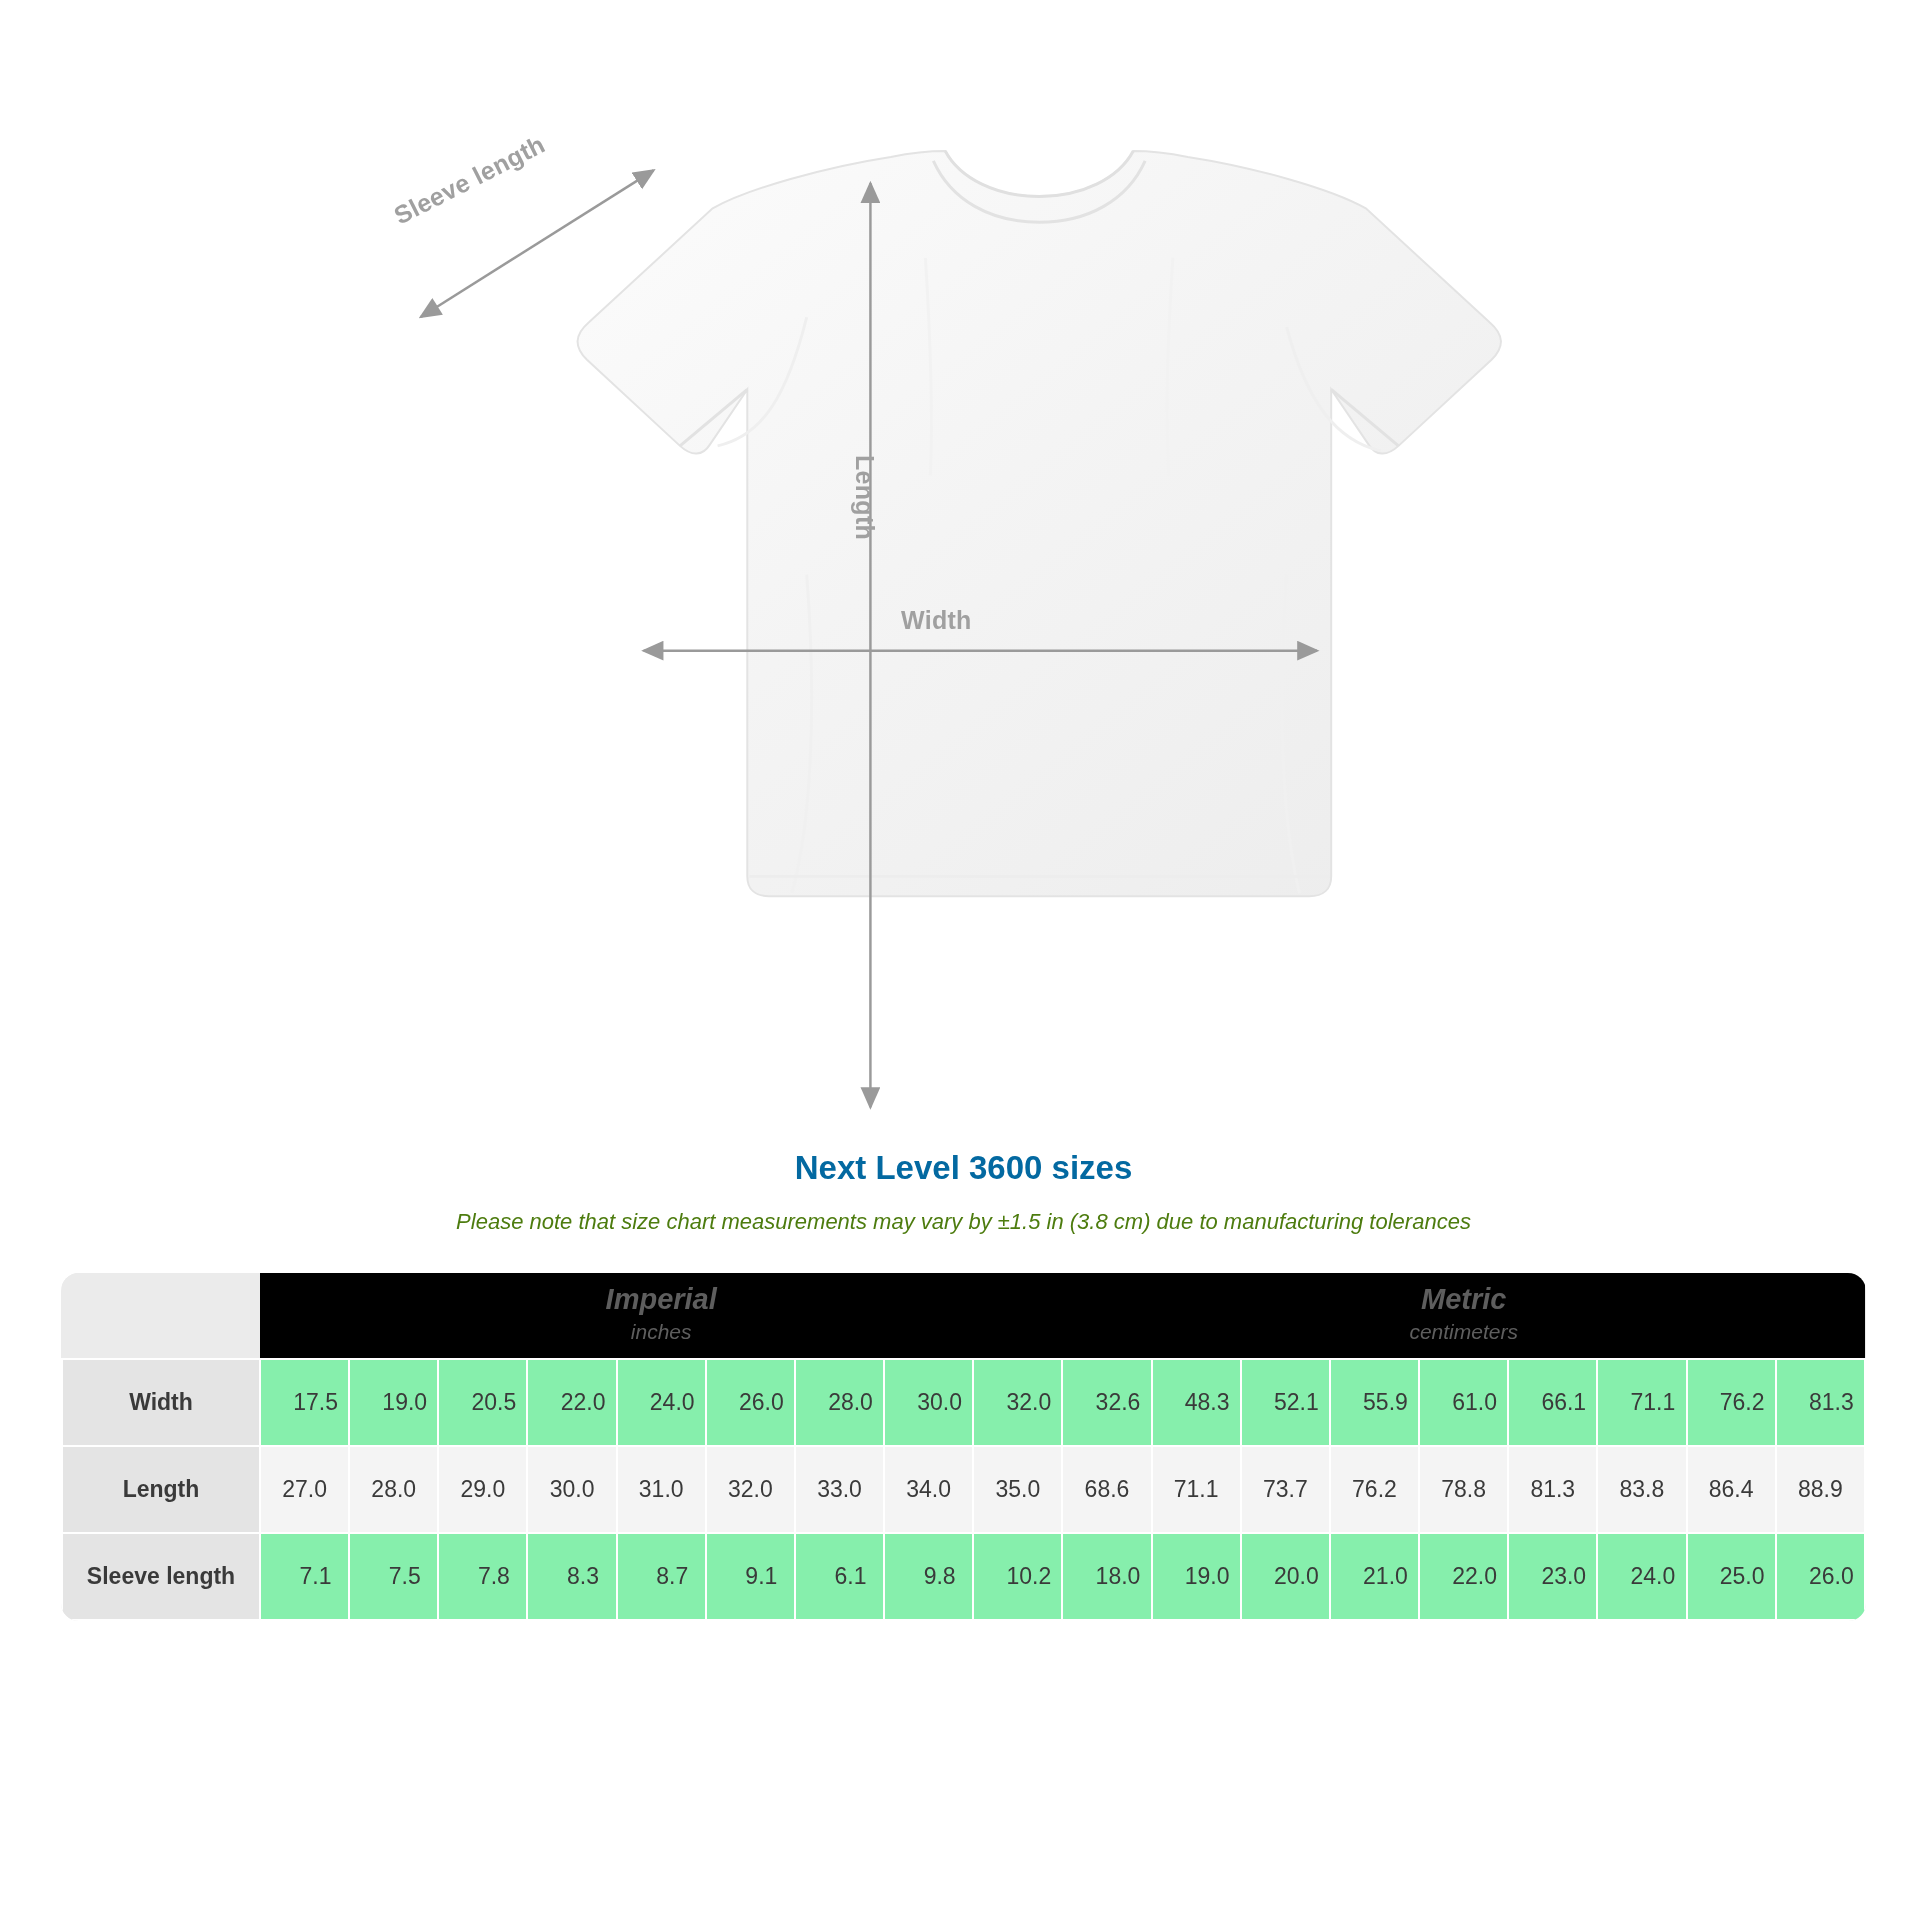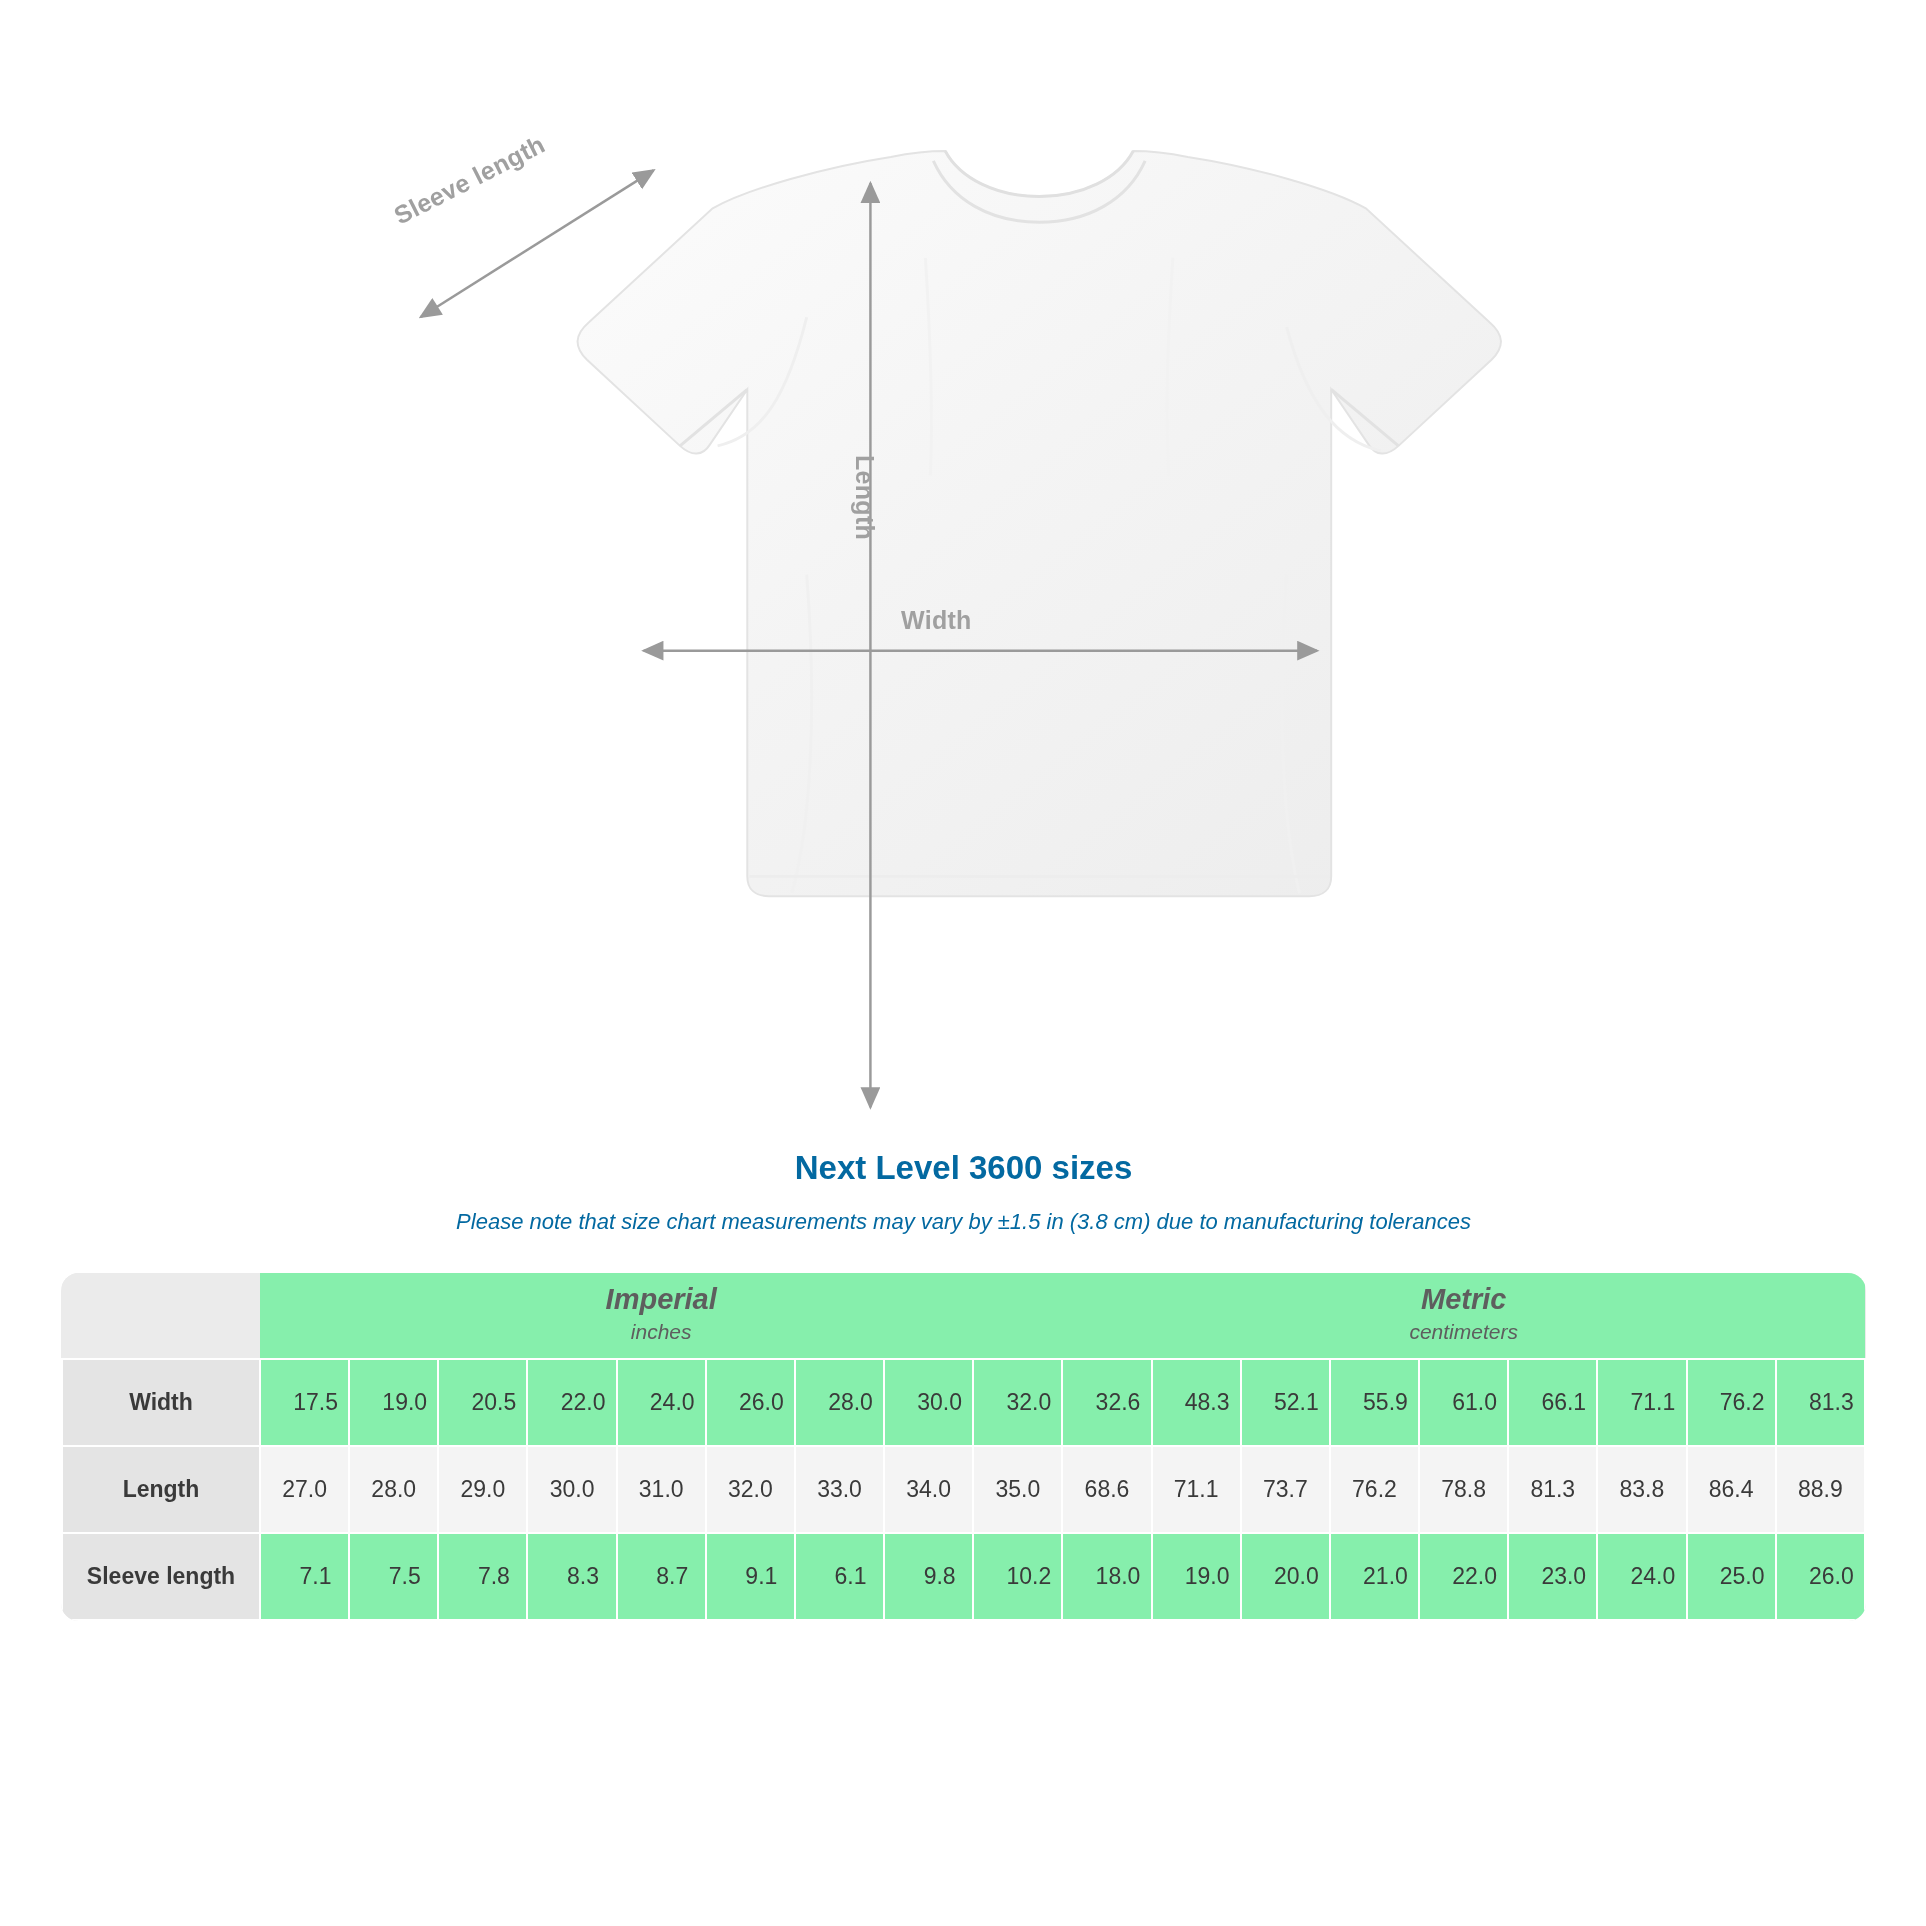--- a/index.html
+++ b/index.html
@@ -61,21 +61,21 @@
     text-align: center;
     font-size: 33px;
     font-weight: bold;
     color: #0369a1;
     margin-top: 20px;
   }
   .subtitle {
     text-align: center;
     font-size: 22px;
     font-style: italic;
-    color: #0369a1;
+    color: #4d7c0f;
     margin-top: 22px;
   }
 
   
   .table-wrap {
     margin: 38px 61px 0 61px;
     border-radius: 18px;
     overflow: hidden;
     background: #ebebeb;
   }
@@ -86,21 +86,21 @@
   }
   table.sizes th, table.sizes td {
     text-align: center;
     font-size: 23px;
     color: #3a3a3a;
     border: 2px solid #ffffff;
     padding: 0;
     height: 85px;
   }
   .unit-head {
-    background: #86efac;
+    background: #000000;
     border: none !important;
     height: 121px;
   }
   .unit-head .u-name {
     font-size: 29px;
     font-weight: bold;
     font-style: italic;
     color: #5e5e5e;
     line-height: 1.15;
   }

